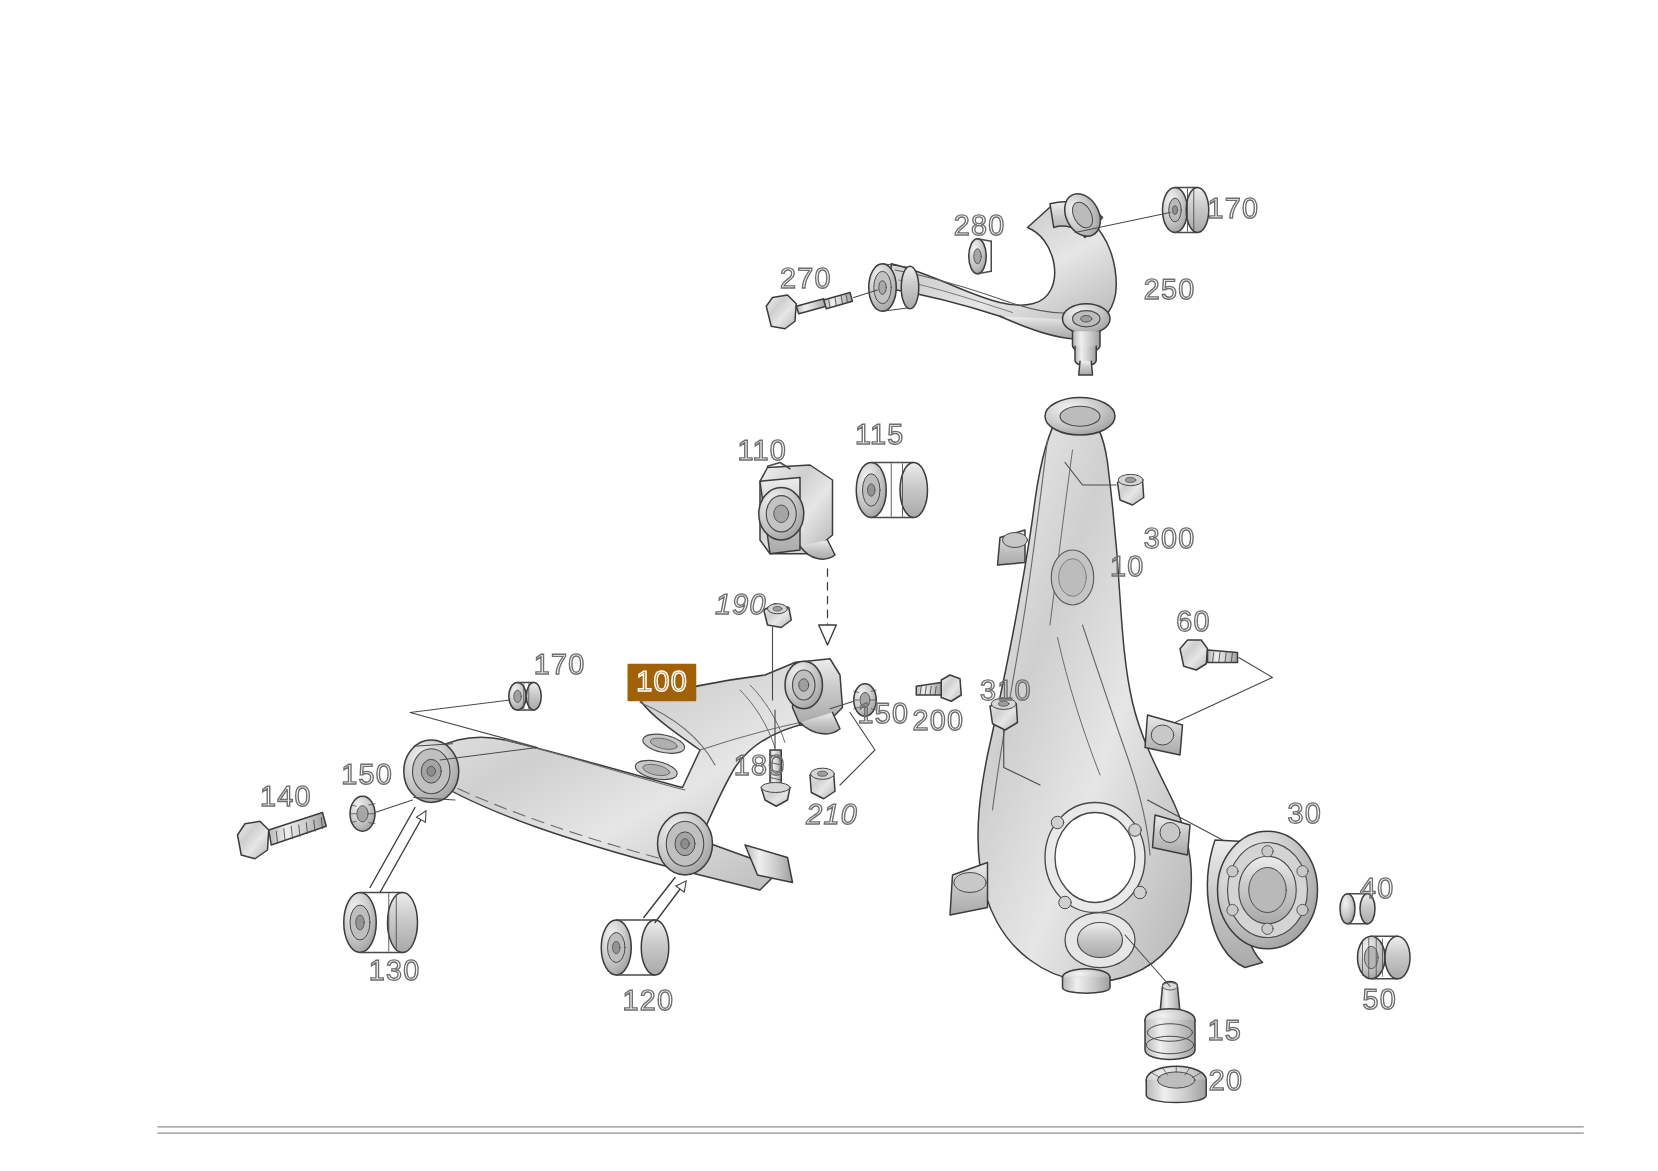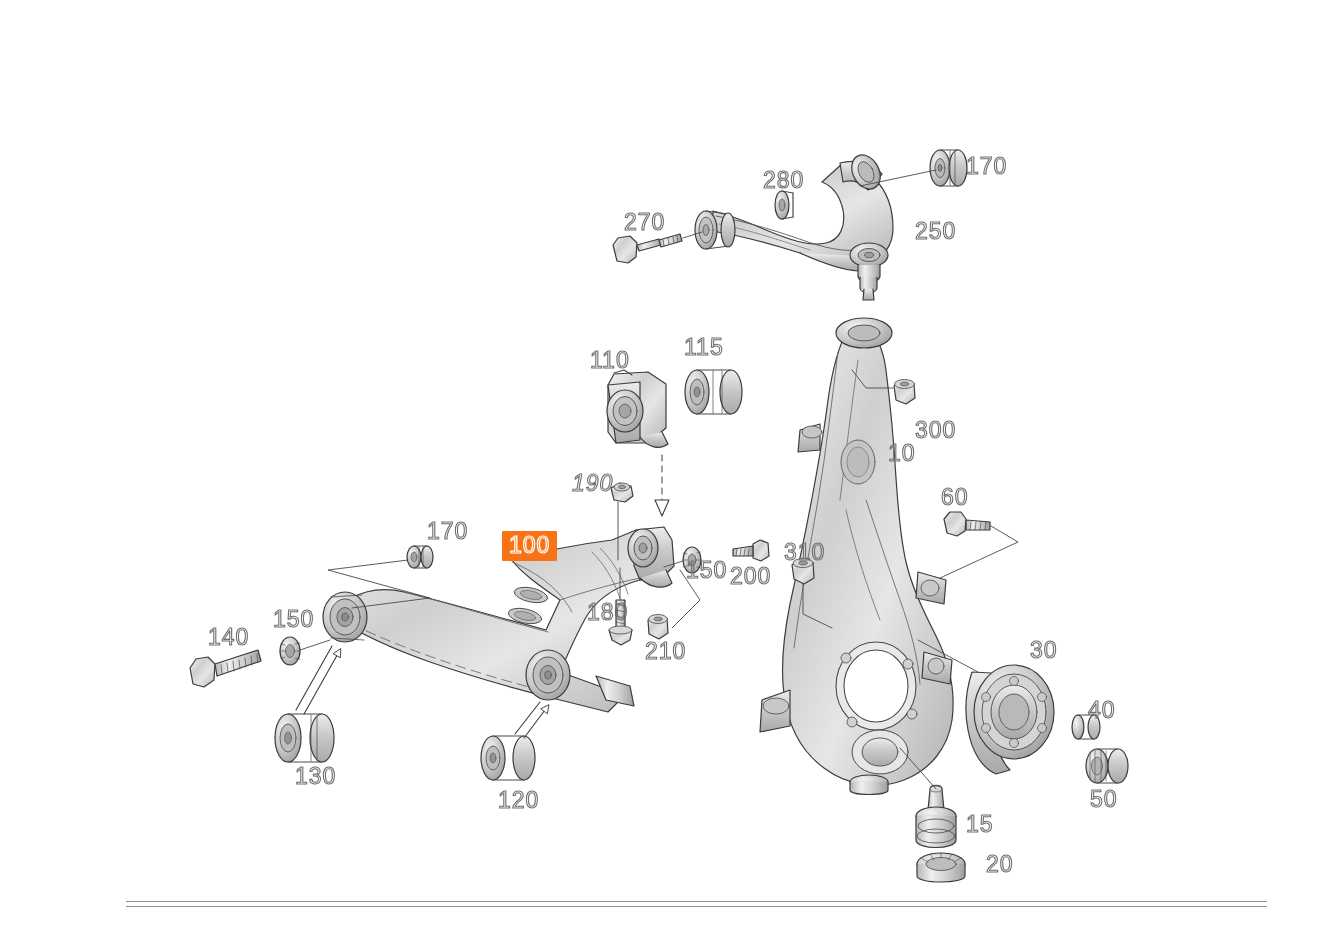--- a/index.html
+++ b/index.html
@@ -21,21 +21,21 @@
   }
   
   .callout span.n{
     display:inline-block;
     color:transparent;
     -webkit-text-stroke:1.1px #6f6f6f;
     text-stroke:1.1px #6f6f6f;
     font-weight:400;
   }
   .callout.hl{
-    background:#f97316;
+    background:#a16207;
     padding:3px 7px 4px 7px;
     border-radius:1px;
   }
   .callout.hl span.n{
     -webkit-text-stroke:1.2px #ffffff;
     text-stroke:1.2px #ffffff;
   }
   #divider{
     position:absolute;
     left:126px;
@@ -452,27 +452,27 @@
       <div class="callout" style="left: 915px; top: 379px; margin-top: 40px;"><span class="n">300</span></div>
       <div class="callout" style="left: 888px; top: 442px;"><span class="n">10</span></div>
       <div class="callout" style="left: 941px; top: 486px;"><span class="n">60</span></div>
       <div class="callout" style="left: 572px; top: 472px; font-style: italic;"><span class="n">190</span></div>
       <div class="callout" style="left: 406px; top: 520px; margin-left: 21px;"><span class="n">170</span></div>
       <div class="callout hl" style="left: 502px; top: 531px;"><span class="n">100</span></div>
       <div class="callout" style="left: 784px; top: 541px;"><span class="n">310</span></div>
       <div class="callout" style="left: 730px; top: 565px;"><span class="n">200</span></div>
       <div class="callout" style="left: 686px; top: 559px;"><span class="n">150</span></div>
       <div class="callout" style="left: 587px; top: 601px;"><span class="n">180</span></div>
-      <div class="callout" style="left: 645px; top: 640px;"><span class="n">210</span></div>
+      <div class="callout" style="left: 645px; top: 640px; font-style: italic;"><span class="n">210</span></div>
       <div class="callout" style="left: 273px; top: 608px;"><span class="n">150</span></div>
       <div class="callout" style="left: 208px; top: 626px;"><span class="n">140</span></div>
       <div class="callout" style="left: 1030px; top: 639px;"><span class="n">30</span></div>
       <div class="callout" style="left: 1088px; top: 699px;"><span class="n">40</span></div>
       <div class="callout" style="left: 1090px; top: 788px;"><span class="n">50</span></div>
       <div class="callout" style="left: 295px; top: 765px;"><span class="n">130</span></div>
       <div class="callout" style="left: 498px; top: 789px;"><span class="n">120</span></div>
       <div class="callout" style="left: 966px; top: 796px; margin-top: 17px;"><span class="n">15</span></div>
-      <div class="callout" style="left: 967px; top: 853px; margin-left: 19px;"><span class="n">20</span></div>
+      <div class="callout" style="left: 967px; top: 853px;"><span class="n">20</span></div>
     </div>
 
   <div id="divider"></div>
 
 </div>
 
 </body></html>

